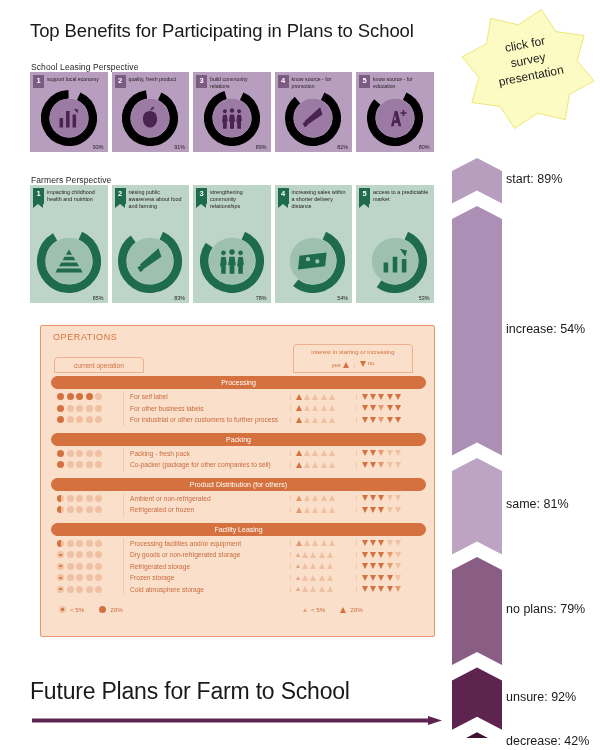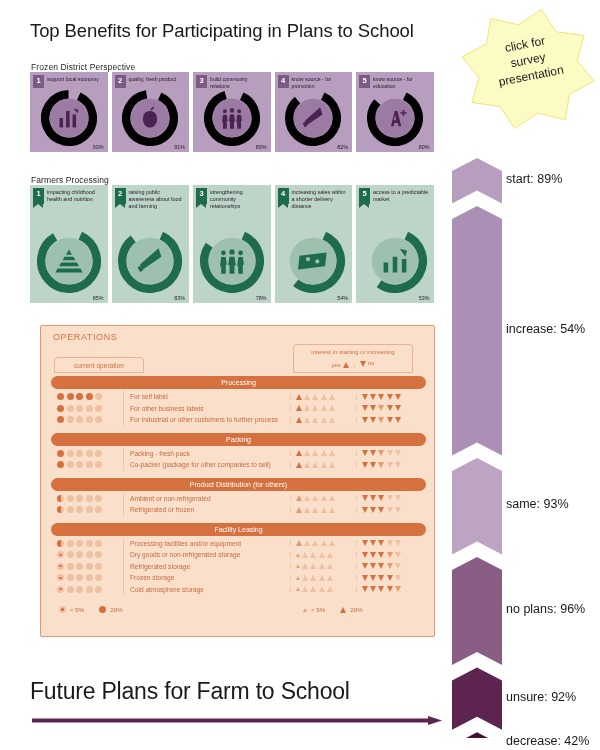--- a/index.html
+++ b/index.html
@@ -188,21 +188,21 @@
 </head>
 <body>
 
 <div class="main-title">Top Benefits for Participating in Plans to School</div>
 <div class="bottom-title">Future Plans for Farm to School</div>
 <svg class="bottom-arrow" viewBox="0 0 410 9">
   <rect x="0" y="2.5" width="398" height="4" fill="#5d2450"></rect>
   <polygon points="396,0 410,4.5 396,9" fill="#5d2450"></polygon>
 </svg>
 
-<div class="section-label" id="sd-label">Frozen District Perspective</div>
+<div class="section-label" id="sd-label">School Leasing Perspective</div>
 <div class="card-row" id="sd-row">
     <div class="card sd">
       <div class="card-head">
         <div class="ribbon">1</div>
         <div class="card-title">support local economy</div>
       </div>
       <div class="donut-wrap">
         <svg viewBox="0 0 56 56" width="56" height="56" class="donut">
           <path d="M 37.70469878281777 6.268483220567063 A 23.8 23.8 0 1 1 27.52824417574614 4.204675954249279" fill="none" stroke="#000000" stroke-width="8.4"></path>
           <circle cx="28" cy="28" r="19.200000000000003" fill="#9b7aa3"></circle>
@@ -282,21 +282,21 @@
             <g fill="#4a2352">
               <path d="M8.6 19l3.2-13h2.3l3.2 13h-2.3l-.6-2.8h-2.9L10.9 19zM12 9.2l-1 4.6h2zM18.5 5.2h1.3v1.9h1.9v1.3h-1.9v1.9h-1.3V8.4h-1.9V7.1h1.9z"></path>
             </g>
           </svg>
         </svg>
       </div>
       <div class="pct">80%</div>
     </div>
   </div>
 
-<div class="section-label" id="fm-label">Farmers Processing</div>
+<div class="section-label" id="fm-label">Farmers Perspective</div>
 <div class="card-row" id="fm-row">
     <div class="card fm">
       <div class="card-head">
         <div class="ribbon">1</div>
         <div class="card-title">impacting childhood health and nutrition</div>
       </div>
       <div class="donut-wrap">
         <svg viewBox="0 0 64 64" width="64" height="64" class="donut">
           <path d="M 43.33574059505605 6.6161274593178305 A 27.8 27.8 0 1 1 18.126996877127596 7.908927289288826" fill="none" stroke="#1e6b4e" stroke-width="8.4"></path>
           <circle cx="32" cy="32" r="23.200000000000003" fill="#9ec0ae"></circle>
@@ -728,22 +728,22 @@
     <polygon points="0,13 25,0 50,13 50,45.4 25,32.4 0,45.4" fill="#b79ebe"></polygon>
     <polygon points="0,60.9 25,47.9 50,60.9 50,297.59999999999997 25,284.59999999999997 0,297.59999999999997" fill="#ab8fb4"></polygon>
     <polygon points="0,313.09999999999997 25,300.09999999999997 50,313.09999999999997 50,396.575 25,383.575 0,396.575" fill="#bda4c2"></polygon>
     <polygon points="0,412.075 25,399.075 50,412.075 50,506.9 25,493.9 0,506.9" fill="#8a5d84"></polygon>
     <polygon points="0,522.4 25,509.4 50,522.4 50,571.8249999999999 25,558.8249999999999 0,571.8249999999999" fill="#5d2450"></polygon>
     <polygon points="0,587.3249999999999 25,574.3249999999999 50,587.3249999999999 50,596.3249999999999 25,583.3249999999999 0,596.3249999999999" fill="#3f1232"></polygon>
   </svg>
 <div id="chev-labels">
     <div class="chev-label" style="top: 171.7px;">start: 89%</div>
     <div class="chev-label" style="top: 321.75px;">increase: 54%</div>
-    <div class="chev-label" style="top: 497.337px;">same: 93%</div>
-    <div class="chev-label" style="top: 601.987px;">no plans: 96%</div>
+    <div class="chev-label" style="top: 497.337px;">same: 81%</div>
+    <div class="chev-label" style="top: 601.987px;">no plans: 79%</div>
     <div class="chev-label" style="top: 689.612px;">unsure: 92%</div>
     <div class="chev-label" style="top: 734.325px;">decrease: 42%</div>
   </div>
 
 <svg id="star" viewBox="0 0 140 122">
     <polygon points="83.4,1.5 97.9,23.6 126.1,27.5 119.1,52.4 136.0,73.1 111.5,86.2 107.2,111.6 79.6,105.2 56.6,120.5 42.1,98.4 13.9,94.5 20.9,69.6 4.0,48.9 28.5,35.8 32.8,10.4 60.4,16.8" fill="#fdfbc4" stroke="#e8e060" stroke-width="0.8"></polygon>
   </svg>
 <div id="star-text">
   <div>click for</div>
   <div>survey</div>

